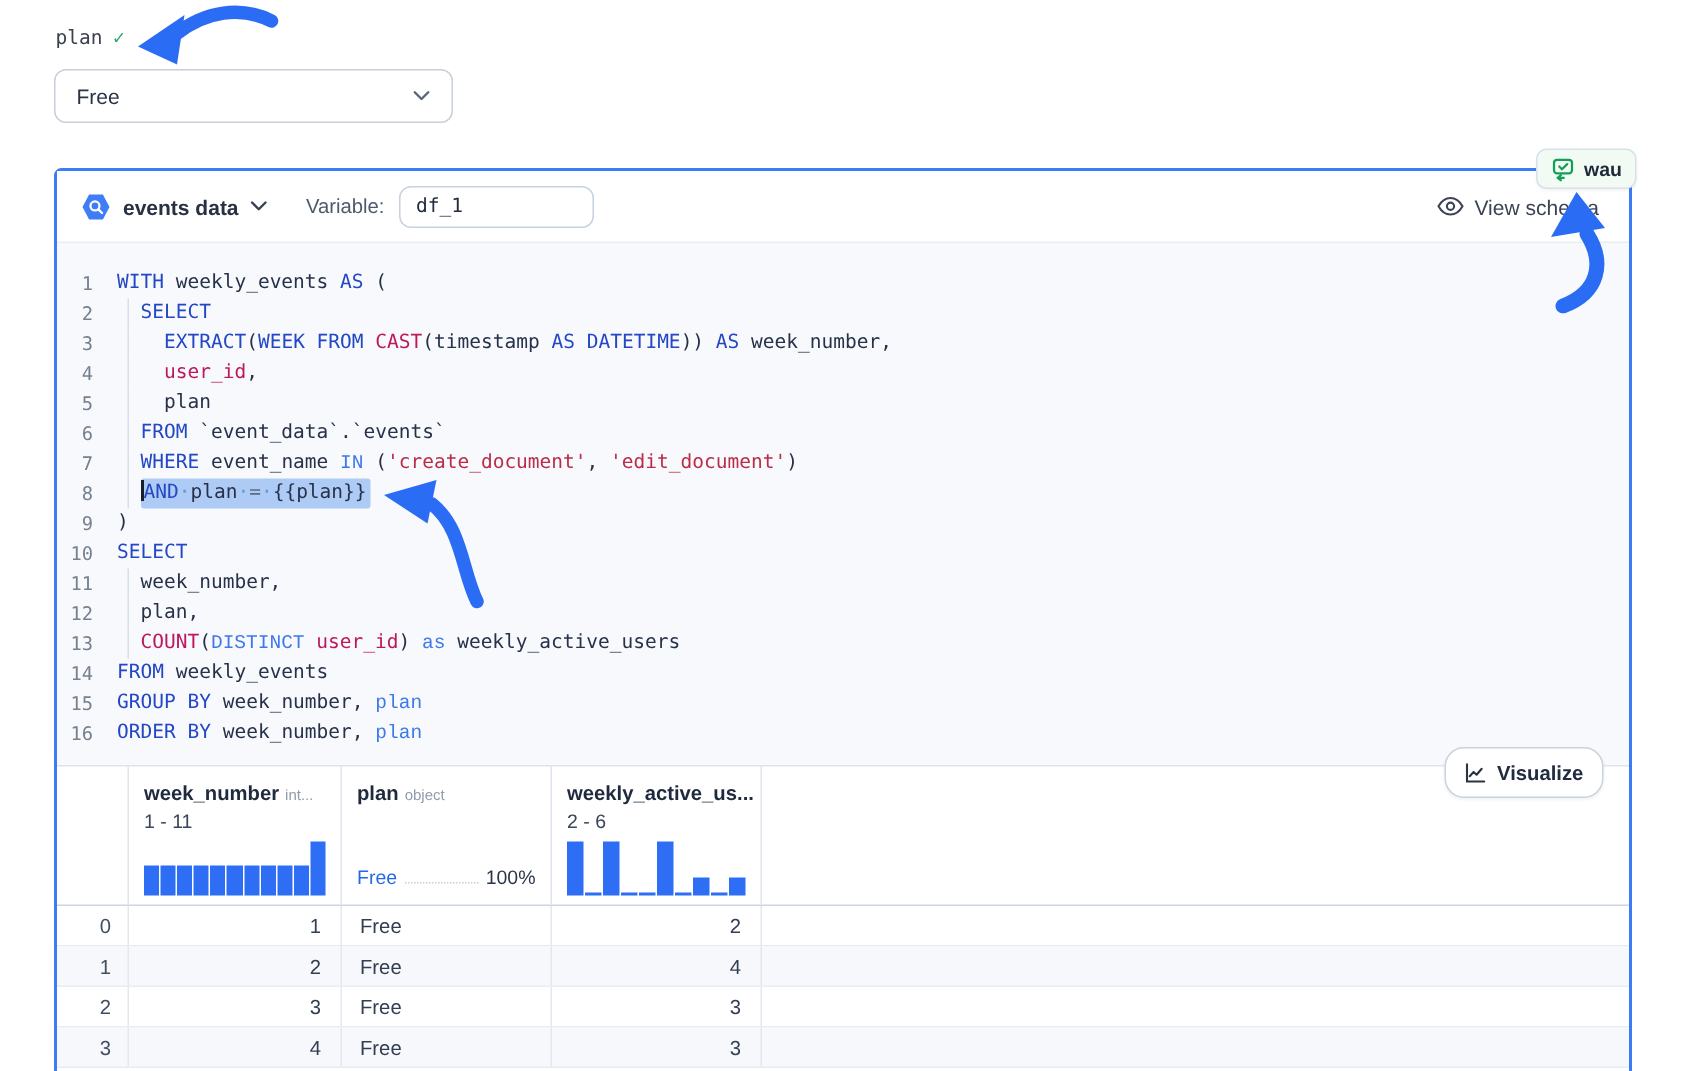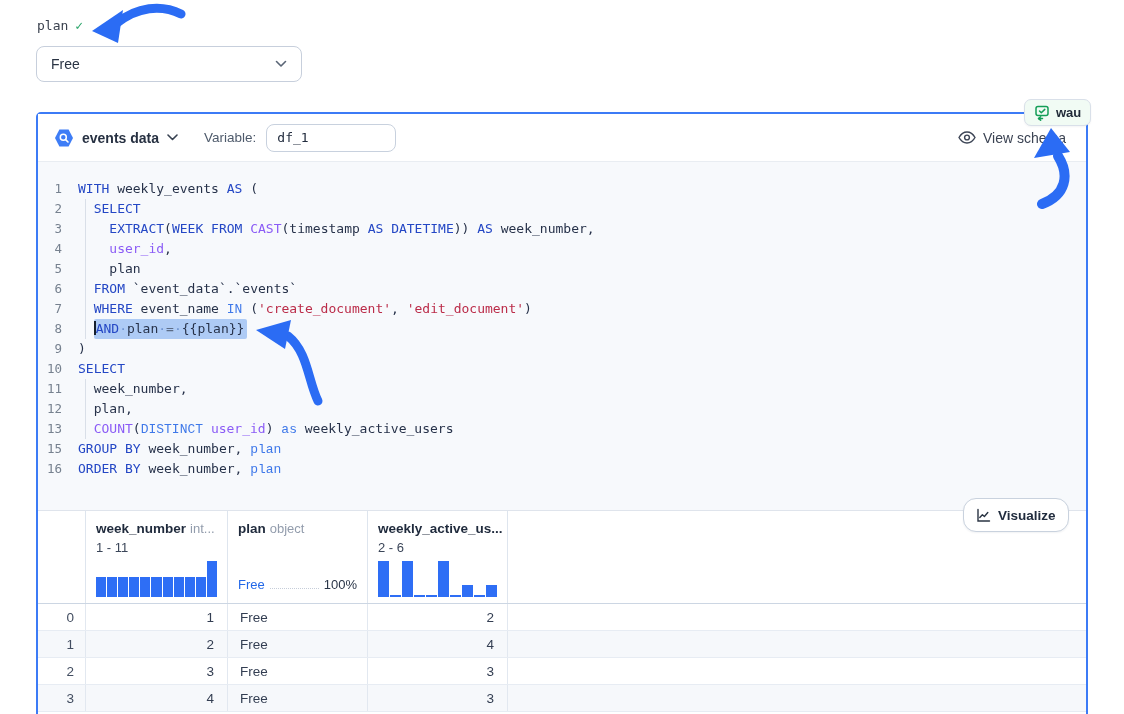--- a/index.html
+++ b/index.html
@@ -32,36 +32,36 @@
   
   .code-area { position:relative; background:#f7f9fc; height:348px; padding-top:17px; }
   .code-line { display:flex; height:20px; font-family:"DejaVu Sans Mono", monospace;
     font-size:13px; line-height:20px; }
   .code-line .gutter { width:24px; text-align:right; color:#76818f; font-size:12.5px; flex:none; }
   .code-line .code-text { margin-left:16px; white-space:pre; color:#27324a; position:relative; }
   .code-line.guide .code-text::before { content:""; position:absolute; left:7px; top:0; height:20px;
     border-left:1px solid #d9dfe8; }
   .kw  { color:#2447c5; }
   .kw2 { color:#3e78e9;font-family:Liberation Mono, monospace; }
-  .mg  { color:#8b5cf6; }
+  .mg  { color:#be185d; }
   .str { color:#bb2c49; }
   .op  { color:#5b6b85; }
   .id  { color:#27324a; }
   .dot { color:#6e93cf; }
   .sel { background:#aecbf5; border-radius:2px; padding:2px 3px 3px 0; }
   .caret { display:inline-block; width:2px; height:14px; background:#16202e; vertical-align:-2px; }
 
   
   .results { border-top:1px solid #dfe4ec; background:#fff; }
   .tbl-header { display:grid; grid-template-columns:48px 142px 140px 140px 1fr; height:93px;
     border-bottom:1px solid #ccd6e3; }
   .hcell { border-right:1px solid #dee5ee; padding:10px 10px 6px 10px; display:flex; flex-direction:column; overflow:hidden; }
   .hcell:last-child { border-right:none; }
   .col-name { font-size:13.5px; font-weight:bold; color:#1f2a3c; white-space:nowrap; }
-  .col-type { font-weight:normal; color:#929cac; margin-left:4px; font-size:13px; }
+  .col-type { font-weight:normal; color:#929cac; margin-left:4px; font-size:10px; }
   .col-range { font-size:13px; color:#3b4659; margin-top:4px; }
   .hist { margin-top:auto; height:36px; display:flex; align-items:flex-end; gap:1px; }
   .hist .bar { flex:1; background:#2e6ef5; }
   .top-value { margin-top:auto; margin-bottom:5px; display:flex; align-items:baseline; font-size:13px; }
   .top-value .tv-label { color:#2368e8; }
   .top-value .leader { flex:1; border-bottom:1px dotted #c6cdd9; margin:0 5px 3px 5px; }
   .top-value .tv-pct { color:#2a3548; }
   .tbl-row { display:grid; grid-template-columns:48px 142px 140px 140px 1fr; height:27px;
     border-bottom:1px solid #e7ecf3; font-size:13.5px; color:#333e52; }
   .tbl-row.alt { background:#f6f8fb; }
@@ -180,20 +180,24 @@
         </div>
         <div class="code-line guide">
           <span class="gutter">12</span>
           <span class="code-text"><span class="id">  plan,</span></span>
         </div>
         <div class="code-line guide">
           <span class="gutter">13</span>
           <span class="code-text"><span class="id">  </span><span class="mg">COUNT</span><span class="id">(</span><span class="kw2">DISTINCT</span><span class="id"> </span><span class="mg">user_id</span><span class="id">) </span><span class="kw2">as</span><span class="id"> weekly_active_users</span></span>
         </div>
         <div class="code-line">
+          <span class="gutter">14</span>
+          <span class="code-text"><span class="kw">FROM</span><span class="id"> weekly_events</span></span>
+        </div>
+        <div class="code-line">
           <span class="gutter">15</span>
           <span class="code-text"><span class="kw">GROUP BY</span><span class="id"> week_number, </span><span class="kw2">plan</span></span>
         </div>
         <div class="code-line">
           <span class="gutter">16</span>
           <span class="code-text"><span class="kw">ORDER BY</span><span class="id"> week_number, </span><span class="kw2">plan</span></span>
         </div>
       </div>
   </div>
 

